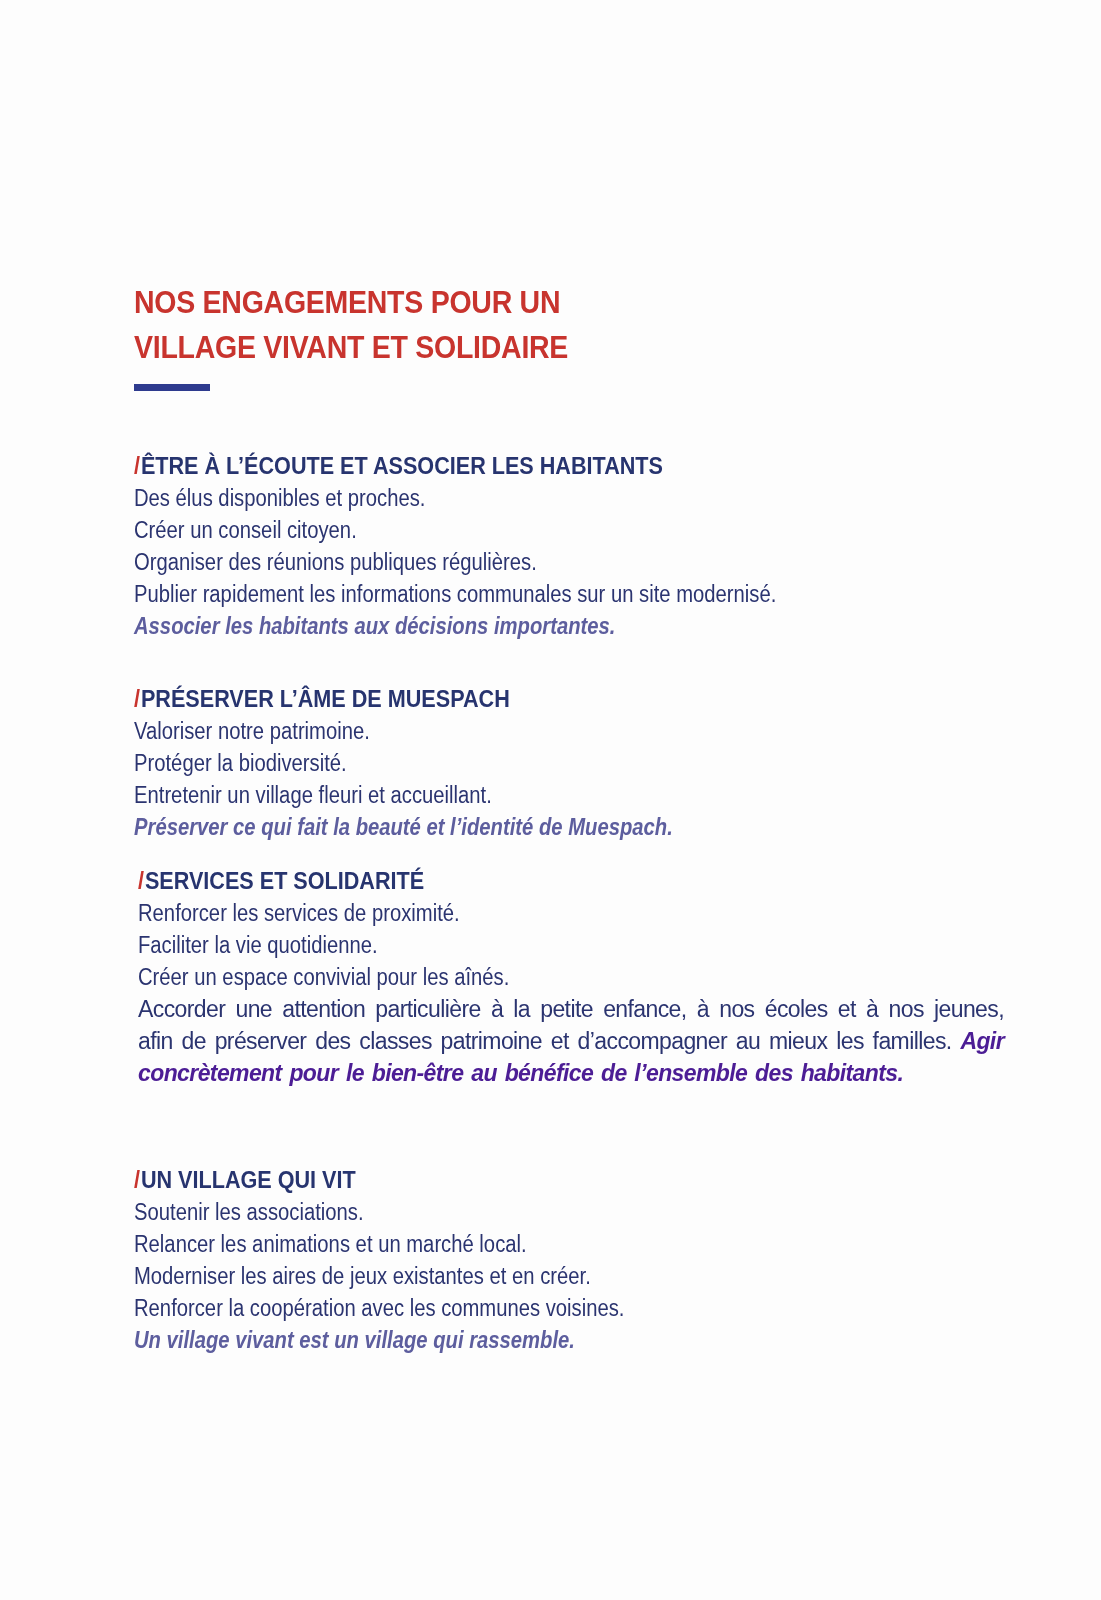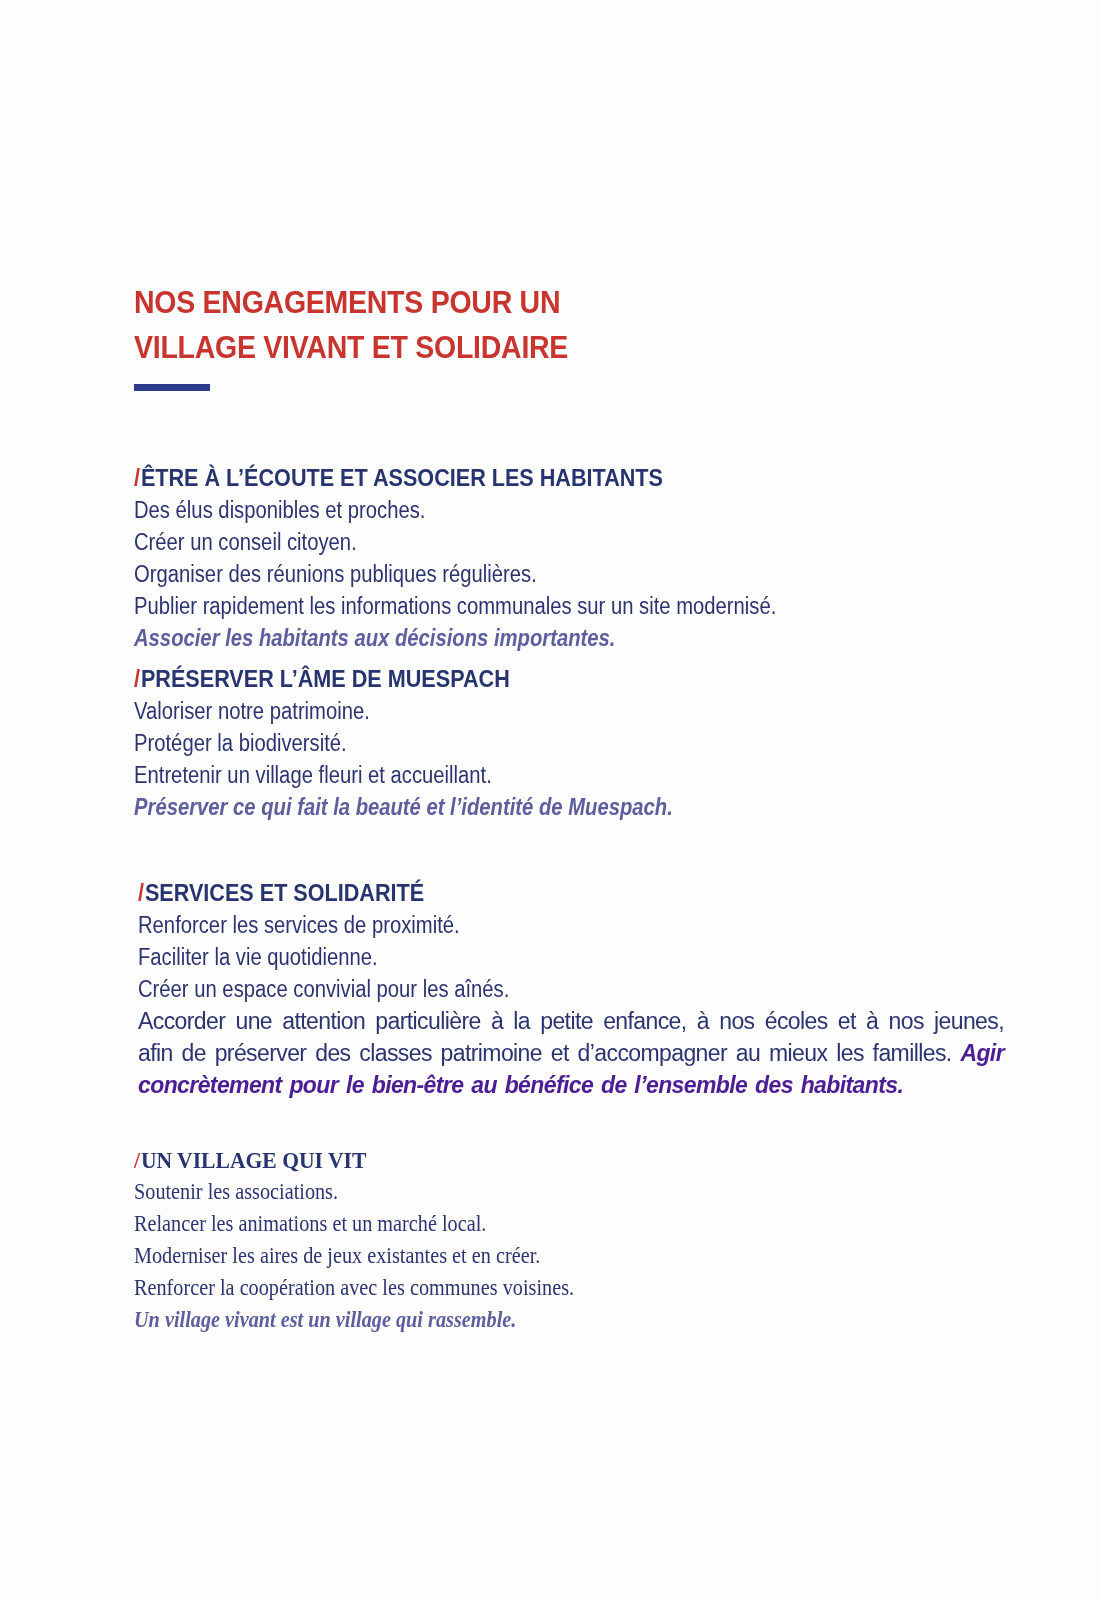--- a/index.html
+++ b/index.html
@@ -26,25 +26,25 @@
       color: #c8342e;
       transform: scaleX(0.92);
       transform-origin: left;
     }
     .title-rule {
       width: 76px;
       height: 7px;
       background: #2e3b8e;
       margin-top: 14px;
     }
-    .section { margin-top: 12px; }
+    .section { margin-top: 0; }
     .section.s1 { position: absolute; top: 170px; left: 0; width: 866px; }
-    .section.s2 { position: absolute; top: 371px; left: 0; width: 866px; }
+    .section.s2 { position: absolute; top: 403px; left: 0; width: 866px; }
     .section.s3 { position: absolute; top: 585px; left: 4px; width: 866px; }
-    .section.s4 { position: absolute; top: 852px; left: 0; width: 866px; font-family: Liberation Serif, serif; }
+    .section.s4 { position: absolute; top: 884px; left: 0; width: 866px; }
     .section-heading {
       margin: 0;
       font-weight: bold;
       font-size: 24px;
       line-height: 32px;
       color: #27346f;
       white-space: nowrap;
       transform: scaleX(0.9);
       transform-origin: left;
     }

